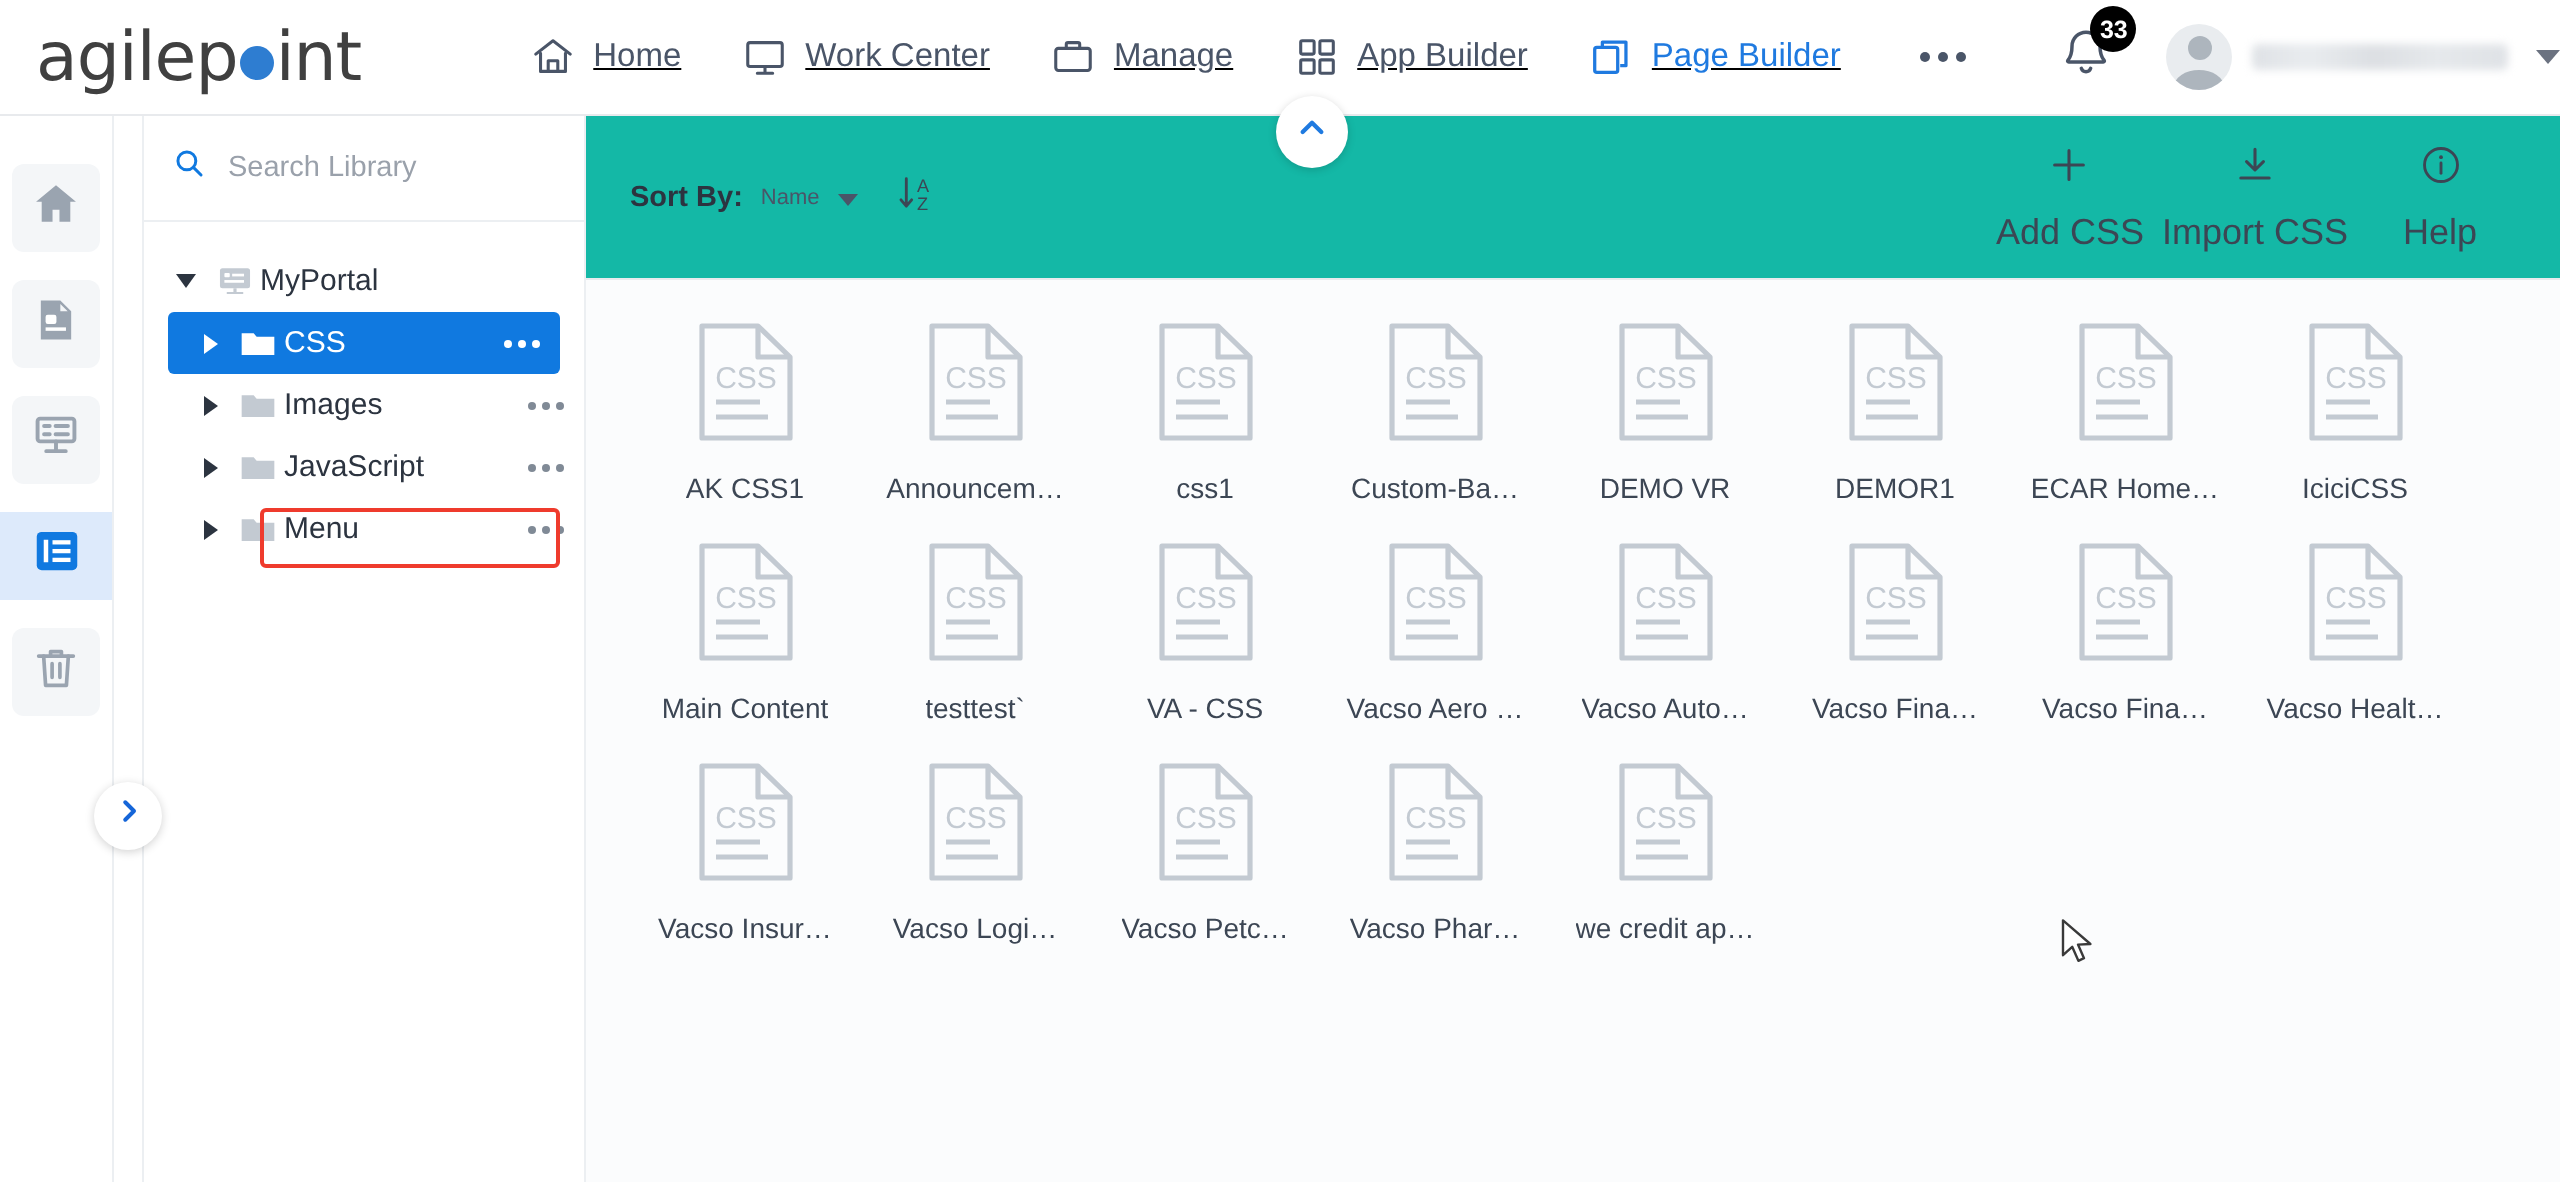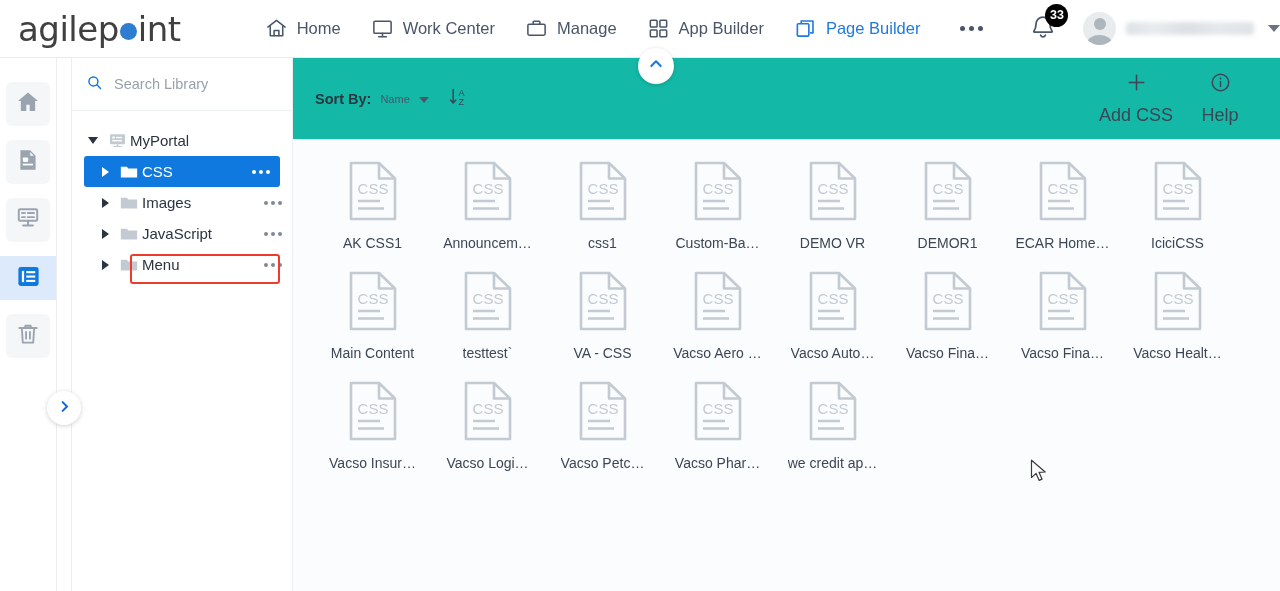--- a/index.html
+++ b/index.html
@@ -24,21 +24,21 @@
     font-size: 34px; letter-spacing: -0.5px;
     color: #404040; font-weight: 400;
     display: flex; align-items: center;
     font-family: "DejaVu Sans", sans-serif;
   }
   .logo .dot {
     display: inline-block;
     width: 17px; height: 17px; border-radius: 50%;
     background: #2e7dd1; margin: 6px 1px 0 1px;
   }
-  .navs { display: flex; align-items: center; margin-left: 84px; gap: 30px; }
+  .navs { display: flex; align-items: center; margin-left: 84px; gap: 30px; text-decoration: underline; }
   .navitem {
     display: flex; align-items: center; gap: 9px;
     font-size: 16.5px; color: #4a5568; cursor: pointer;
     white-space: nowrap;
   }
   .navitem.active { color: #1f7ae0; }
   .navitem svg { display: block; }
   .dots3 {
     display: flex; gap: 4px; align-items: center;
     margin-left: 8px; cursor: pointer; padding: 6px 2px;
@@ -494,20 +494,29 @@
 
       <div class="tbbtn">
         <span>
           <svg width="23" height="23" viewBox="0 0 24 24" fill="none" stroke="#3c4654" stroke-width="1.6" stroke-linecap="round">
               <path d="M12 4.5v15M4.5 12h15"></path>
             </svg>
         </span>
         <span class="tblbl">Add CSS</span>
       </div>
 
+      <div class="tbbtn">
+        <span>
+          <svg width="23" height="23" viewBox="0 0 24 24" fill="none" stroke="#3c4654" stroke-width="1.6" stroke-linecap="round" stroke-linejoin="round">
+            <path d="M12 3.8v10.4M7.6 10.2 12 14.6l4.4-4.4"></path>
+              <path d="M4.6 18.8h14.8"></path>
+          </svg>
+        </span>
+        <span class="tblbl">Import CSS</span>
+      </div>
 
       <div class="tbbtn">
         <span>
           <svg width="23" height="23" viewBox="0 0 24 24" fill="none" stroke="#3c4654" stroke-width="1.5" stroke-linecap="round">
             <circle cx="12" cy="12" r="8.6"></circle>
               <path d="M12 10.9v5.4"></path>
               <circle cx="12" cy="7.9" r="1" fill="#3c4654" stroke="none"></circle>
           </svg>
         </span>
         <span class="tblbl">Help</span>

